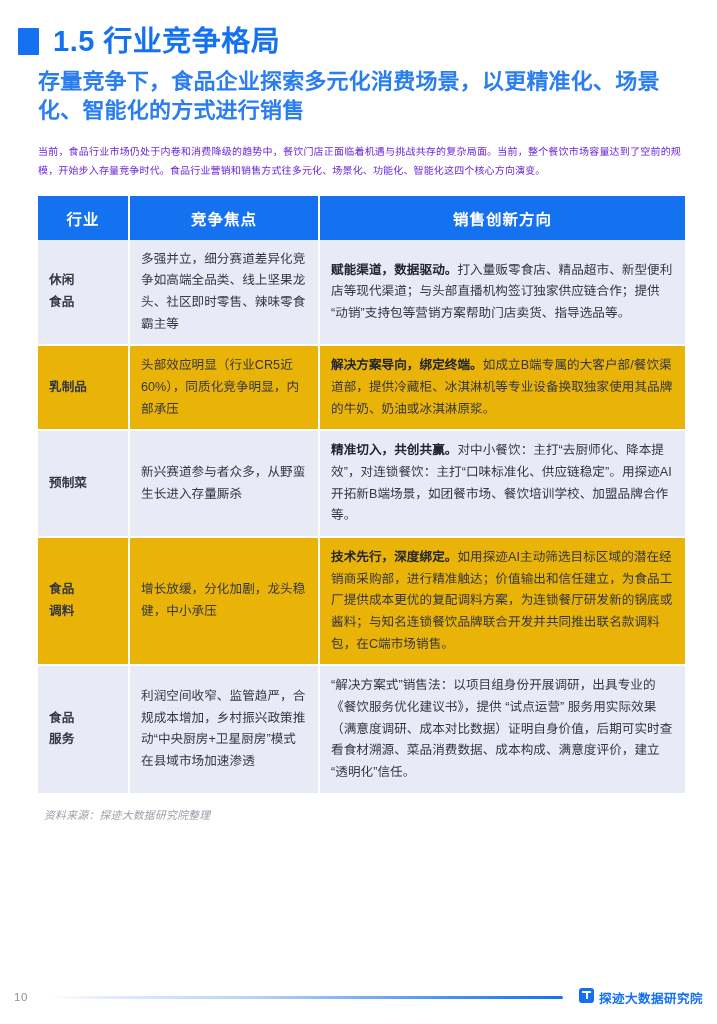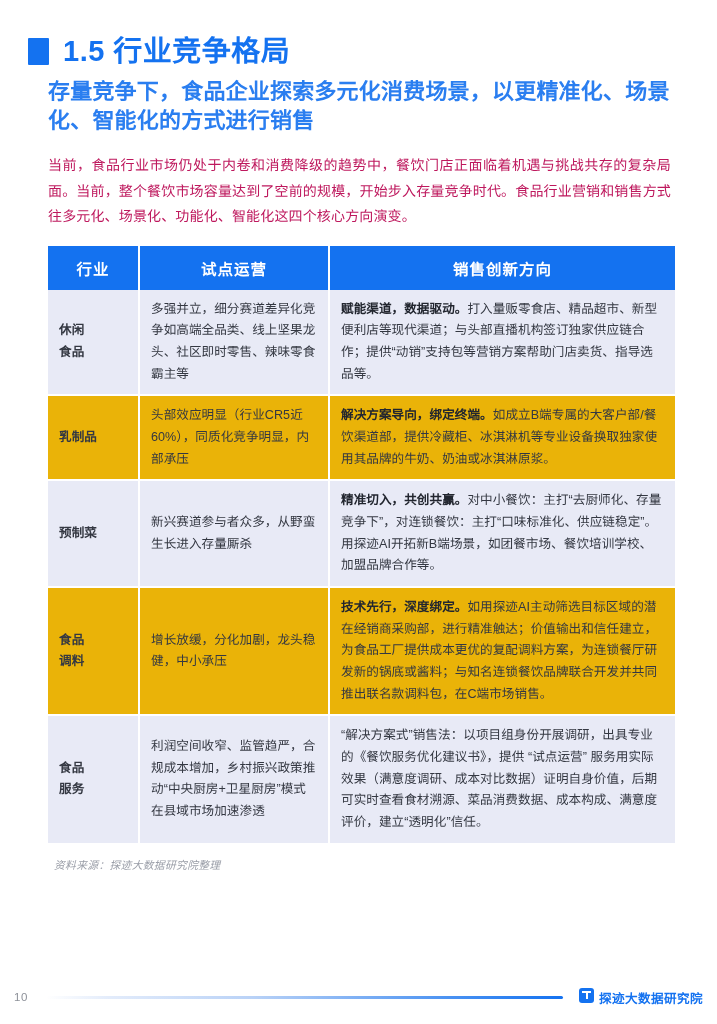--- a/index.html
+++ b/index.html
@@ -12,21 +12,21 @@
     width: 717px;
     height: 1024px;
     position: relative;
     font-family: "Liberation Sans", "DejaVu Sans", sans-serif;
     color: #2b2f38;
     overflow: hidden;
   }
   .page {
     position: absolute;
     inset: 0;
-    padding: 14px;
+    padding: 4px;
   }
 
   
   .header {
     padding: 22px 30px 0 14px;
   }
   .title-row {
     display: flex;
     align-items: center;
     gap: 14px;
@@ -52,23 +52,23 @@
     font-weight: bold;
     color: #2a7ef0;
     line-height: 1.33;
     letter-spacing: 0.2px;
     max-width: 648px;
   }
 
   
   .intro {
     margin: 18px 32px 0 34px;
-    font-size: 14px;
+    font-size: 10px;
     line-height: 1.82;
-    color: #be185d;
+    color: #6d28d9;
     text-align: justify;
     letter-spacing: 0.15px;
   }
 
   
   .table-wrap {
     margin: 16px 28px 0 34px;
   }
   .tbl {
     width: 100%;
@@ -214,40 +214,40 @@
     <div class="subtitle">存量竞争下，食品企业探索多元化消费场景，以更精准化、场景化、智能化的方式进行销售</div>
   </div>
 
   <div class="intro">当前，食品行业市场仍处于内卷和消费降级的趋势中，餐饮门店正面临着机遇与挑战共存的复杂局面。当前，整个餐饮市场容量达到了空前的规模，开始步入存量竞争时代。食品行业营销和销售方式往多元化、场景化、功能化、智能化这四个核心方向演变。</div>
 
   <div class="table-wrap">
     <table class="tbl">
       <thead>
         <tr>
           <th class="col-industry">行业</th>
-          <th class="col-focus">试点运营</th>
+          <th class="col-focus">竞争焦点</th>
           <th>销售创新方向</th>
         </tr>
       </thead>
       <tbody>
           <tr class="row-a">
             <td class="cell-industry col-industry" style="white-space: pre-line;">休闲
 食品</td>
             <td class="cell-focus col-focus">多强并立，细分赛道差异化竞争如高端全品类、线上坚果龙头、社区即时零售、辣味零食霸主等</td>
             <td class="cell-dir"><span class="lead">赋能渠道，数据驱动。</span><span>打入量贩零食店、精品超市、新型便利店等现代渠道；与头部直播机构签订独家供应链合作；提供“动销”支持包等营销方案帮助门店卖货、指导选品等。</span></td>
           </tr>
           <tr class="row-b">
             <td class="cell-industry col-industry" style="white-space: pre-line;">乳制品</td>
             <td class="cell-focus col-focus">头部效应明显（行业CR5近60%），同质化竞争明显，内部承压</td>
             <td class="cell-dir"><span class="lead">解决方案导向，绑定终端。</span><span>如成立B端专属的大客户部/餐饮渠道部，提供冷藏柜、冰淇淋机等专业设备换取独家使用其品牌的牛奶、奶油或冰淇淋原浆。</span></td>
           </tr>
           <tr class="row-a">
             <td class="cell-industry col-industry" style="white-space: pre-line;">预制菜</td>
             <td class="cell-focus col-focus">新兴赛道参与者众多，从野蛮生长进入存量厮杀</td>
-            <td class="cell-dir"><span class="lead">精准切入，共创共赢。</span><span>对中小餐饮：主打“去厨师化、存量竞争下”，对连锁餐饮：主打“口味标准化、供应链稳定”。用探迹AI开拓新B端场景，如团餐市场、餐饮培训学校、加盟品牌合作等。</span></td>
+            <td class="cell-dir"><span class="lead">精准切入，共创共赢。</span><span>对中小餐饮：主打“去厨师化、降本提效”，对连锁餐饮：主打“口味标准化、供应链稳定”。用探迹AI开拓新B端场景，如团餐市场、餐饮培训学校、加盟品牌合作等。</span></td>
           </tr>
           <tr class="row-b">
             <td class="cell-industry col-industry" style="white-space: pre-line;">食品
 调料</td>
             <td class="cell-focus col-focus">增长放缓，分化加剧，龙头稳健，中小承压</td>
             <td class="cell-dir"><span class="lead">技术先行，深度绑定。</span><span>如用探迹AI主动筛选目标区域的潜在经销商采购部，进行精准触达；价值输出和信任建立，为食品工厂提供成本更优的复配调料方案，为连锁餐厅研发新的锅底或酱料；与知名连锁餐饮品牌联合开发并共同推出联名款调料包，在C端市场销售。</span></td>
           </tr>
           <tr class="row-a">
             <td class="cell-industry col-industry" style="white-space: pre-line;">食品
 服务</td>

